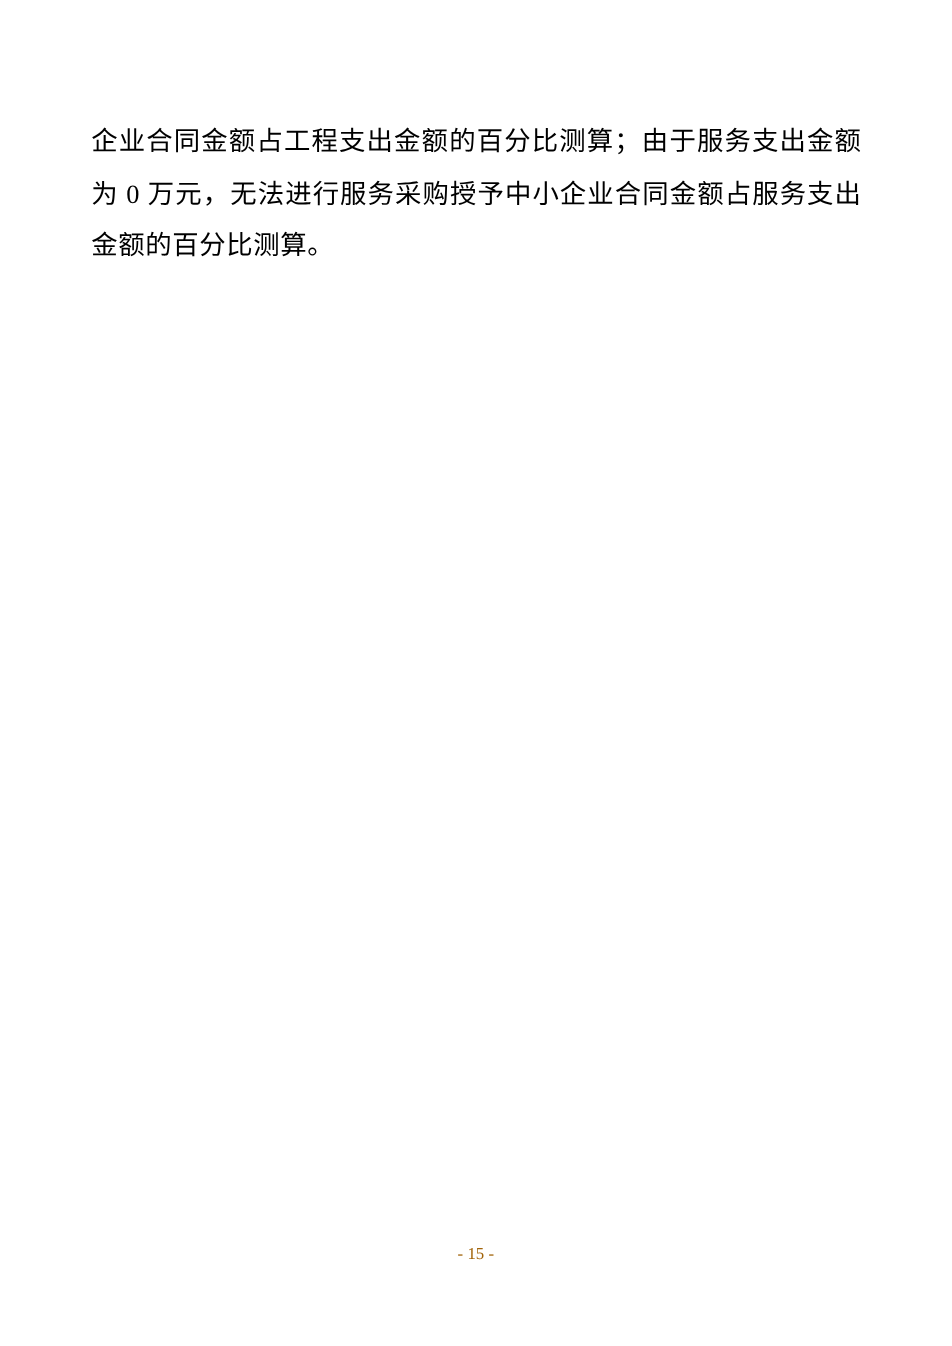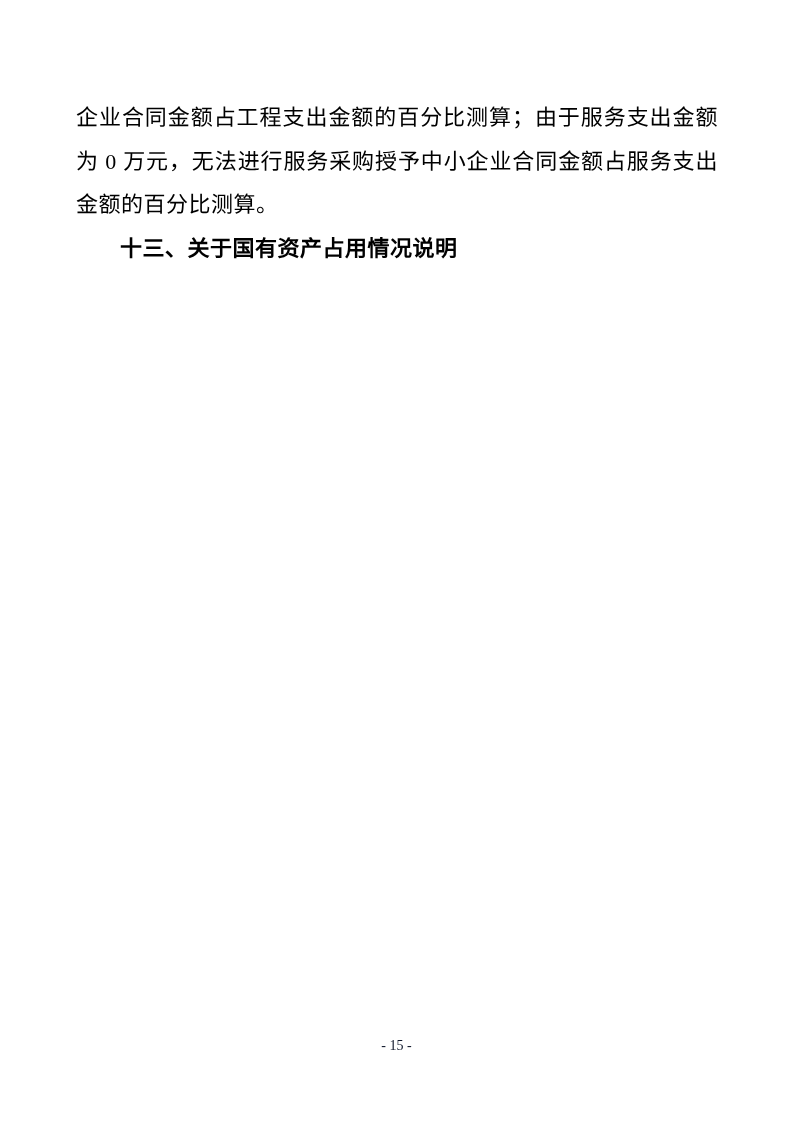--- a/index.html
+++ b/index.html
@@ -46,26 +46,25 @@
     font-family: "Liberation Sans", "DejaVu Sans", sans-serif;
   }
   .page-footer {
     position: absolute;
     left: 0;
     right: 0;
     top: 1036px;
     text-align: center;
     font-size: 14px;
     line-height: 20px;
-    color: #0f172a;
+    color: #a16207;
     font-family: "Liberation Serif", "DejaVu Serif", serif;
   }
 </style>
 </head>
 <body>
 
 <div class="page">
   <div class="content">
     <p class="para">企业合同金额占工程支出金额的百分比测算；由于服务支出金额为 0 万元，无法进行服务采购授予中小企业合同金额占服务支出金额的百分比测算。</p>
-    <p class="heading">十三、关于国有资产占用情况说明</p>
   </div>
   <div class="page-footer">- 15 -</div>
 </div>
 
 </body></html>

